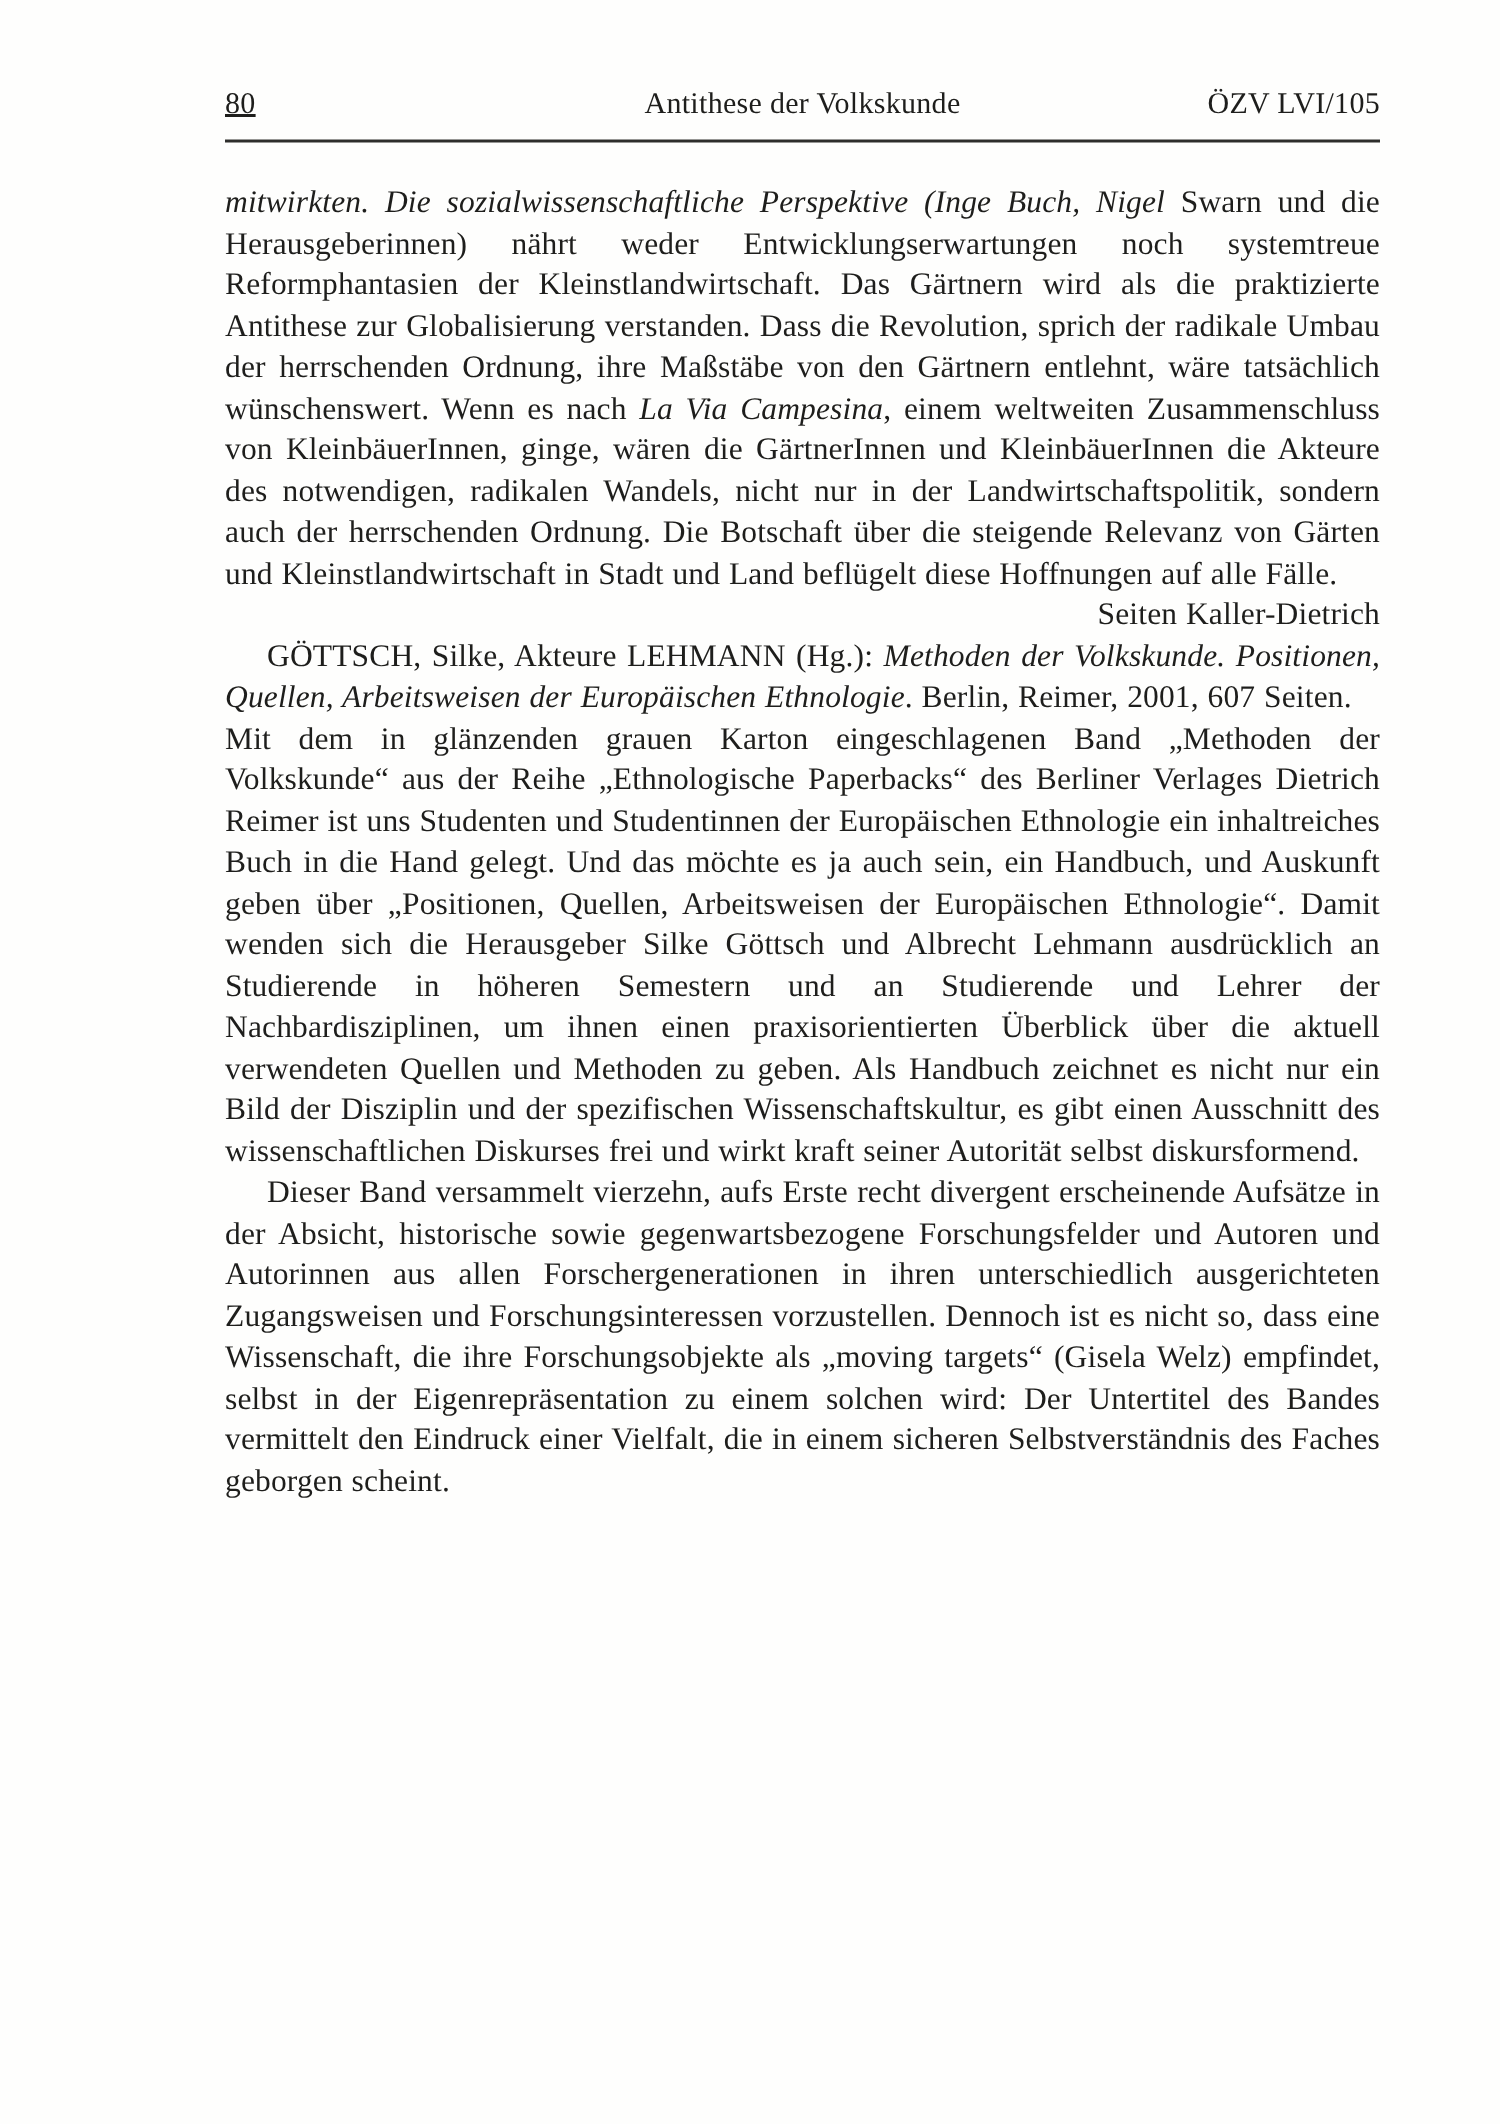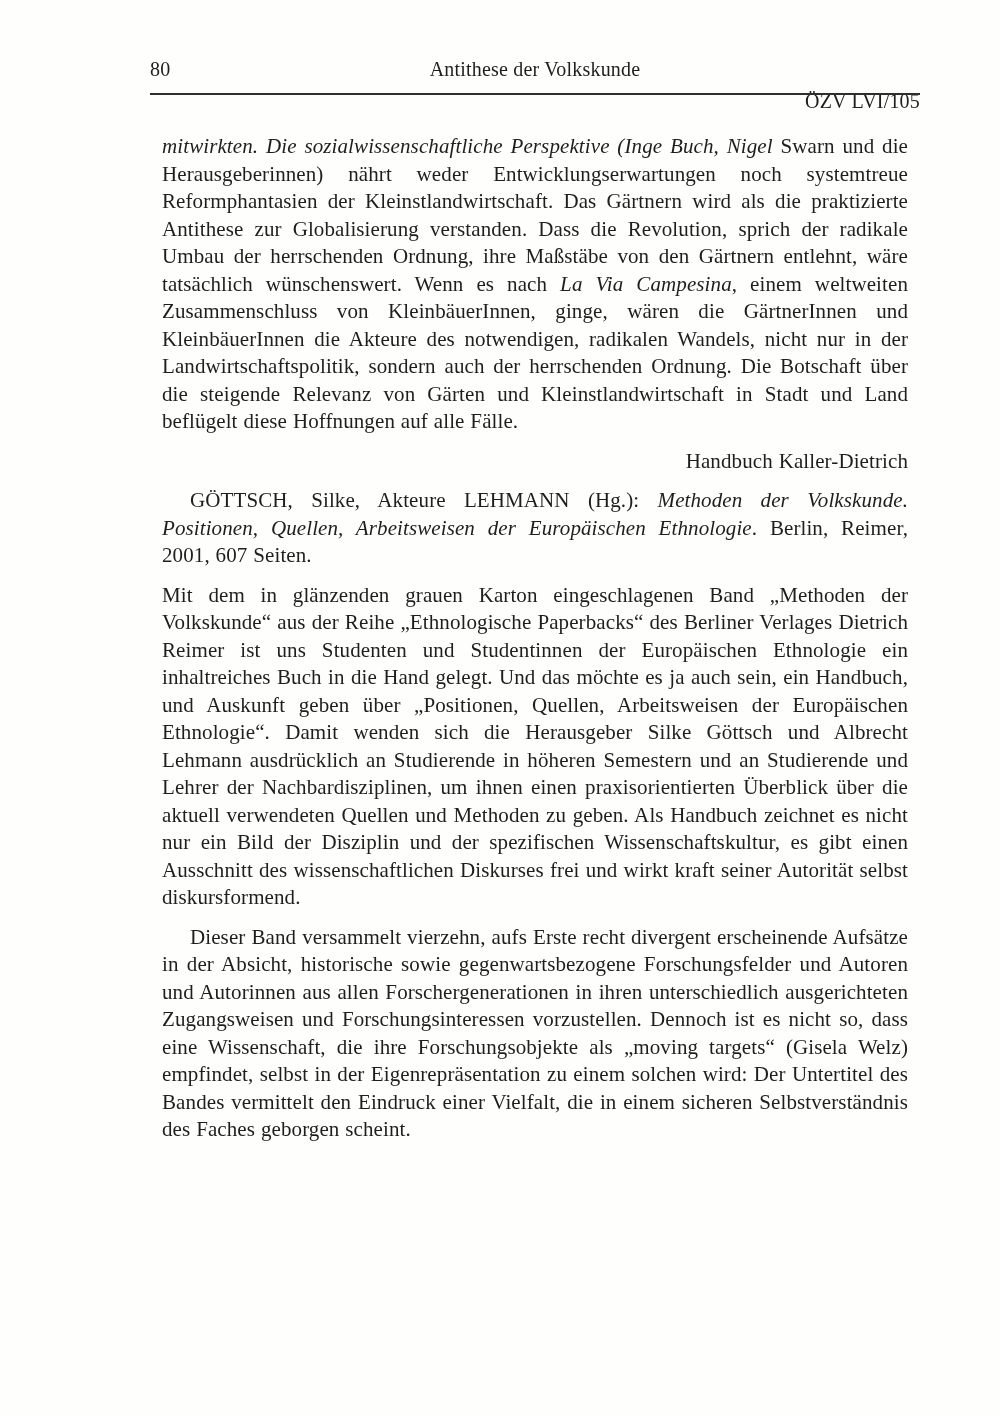--- a/index.html
+++ b/index.html
@@ -20,43 +20,43 @@
     position: absolute;
     top: 56px;
     left: 150px;
     width: 770px;
     display: grid;
     grid-template-columns: 1fr auto 1fr;
     font-size: 20px;
     line-height: 26px;
     letter-spacing: 0.2px;
   }
-  .pg-num   { justify-self: start; }
+  .pg-num   { justify-self: start; text-decoration: underline; }
   .pg-title { justify-self: center; }
-  .pg-issue { justify-self: end; margin-top: 32px; }
+  .pg-issue { justify-self: end; }
   .header-rule {
     position: absolute;
     top: 93px;
     left: 150px;
     width: 770px;
     height: 2px;
     background: #2e2e2c;
   }
   .text-block {
     position: absolute;
     top: 121px;
     left: 150px;
     width: 770px;
     font-size: 21px;
     line-height: 27.5px;
     text-align: justify;
     letter-spacing: 0.1px;
     word-spacing: 0.5px;
   }
-  .text-block p { margin: 12px; }
+  .text-block p { margin: 0; }
   .signature { text-align: right; }
   .citation  { margin-top: 52px; text-indent: 28px; }
   .first-review-par { margin-top: 23px; }
   .indented  { text-indent: 28px; }
   em { font-style: italic; }
 </style>
 </head>
 <body>
 
 <div class="page">
@@ -66,21 +66,21 @@
     <span class="pg-title">Antithese der Volkskunde</span>
     <span class="pg-issue">ÖZV LVI/105</span>
   </header>
 
   <div class="header-rule"></div>
 
   <main class="text-block">
 
     <p class="body-par"><em>mitwirkten. Die sozialwissenschaftliche Perspektive (Inge Buch, Nigel</em><span> Swarn und die Herausgeberinnen) nährt weder Entwicklungserwartungen noch systemtreue Reformphantasien der Kleinstlandwirtschaft. Das Gärtnern wird als die praktizierte Antithese zur Globalisierung verstanden. Dass die Revolution, sprich der radikale Umbau der herrschenden Ordnung, ihre Maßstäbe von den Gärtnern entlehnt, wäre tatsächlich wünschenswert. Wenn es nach </span><em>La Via Campesina</em><span>, einem weltweiten Zusammenschluss von KleinbäuerInnen, ginge, wären die GärtnerInnen und KleinbäuerInnen die Akteure des notwendigen, radikalen Wandels, nicht nur in der Landwirtschaftspolitik, sondern auch der herrschenden Ordnung. Die Botschaft über die steigende Relevanz von Gärten und Kleinstlandwirtschaft in Stadt und Land beflügelt diese Hoffnungen auf alle Fälle.</span></p>
 
-    <p class="signature">Handbuch Kaller-Dietrich</p>
+    <p class="signature">Seiten Kaller-Dietrich</p>
 
     <p class="body-par citation"><span>GÖTTSCH, Silke, Akteure LEHMANN (Hg.): </span><em>Methoden der Volkskunde. Positionen, Quellen, Arbeitsweisen der Europäischen Ethnologie</em><span>. Berlin, Reimer, 2001, 607 Seiten.</span></p>
 
     <p class="body-par first-review-par"><span>Mit dem in glänzenden grauen Karton eingeschlagenen Band „Methoden der Volkskunde“ aus der Reihe „Ethnologische Paperbacks“ des Berliner Verlages Dietrich Reimer ist uns Studenten und Studentinnen der Europäischen Ethnologie ein inhaltreiches Buch in die Hand gelegt. Und das möchte es ja auch sein, ein Handbuch, und Auskunft geben über „Positionen, Quellen, Arbeitsweisen der Europäischen Ethnologie“. Damit wenden sich die Herausgeber Silke Göttsch und Albrecht Lehmann ausdrücklich an Studierende in höheren Semestern und an Studierende und Lehrer der Nachbardisziplinen, um ihnen einen praxisorientierten Überblick über die aktuell verwendeten Quellen und Methoden zu geben. Als Handbuch zeichnet es nicht nur ein Bild der Disziplin und der spezifischen Wissenschaftskultur, es gibt einen Ausschnitt des wissenschaftlichen Diskurses frei und wirkt kraft seiner Autorität selbst diskursformend.</span></p>
 
     <p class="body-par indented"><span>Dieser Band versammelt vierzehn, aufs Erste recht divergent erscheinende Aufsätze in der Absicht, historische sowie gegenwartsbezogene Forschungsfelder und Autoren und Autorinnen aus allen Forschergenerationen in ihren unterschiedlich ausgerichteten Zugangsweisen und Forschungsinteressen vorzustellen. Dennoch ist es nicht so, dass eine Wissenschaft, die ihre Forschungsobjekte als „moving targets“ (Gisela Welz) empfindet, selbst in der Eigenrepräsentation zu einem solchen wird: Der Untertitel des Bandes vermittelt den Eindruck einer Vielfalt, die in einem sicheren Selbstverständnis des Faches geborgen scheint.</span></p>
 
   </main>
 
 </div>

